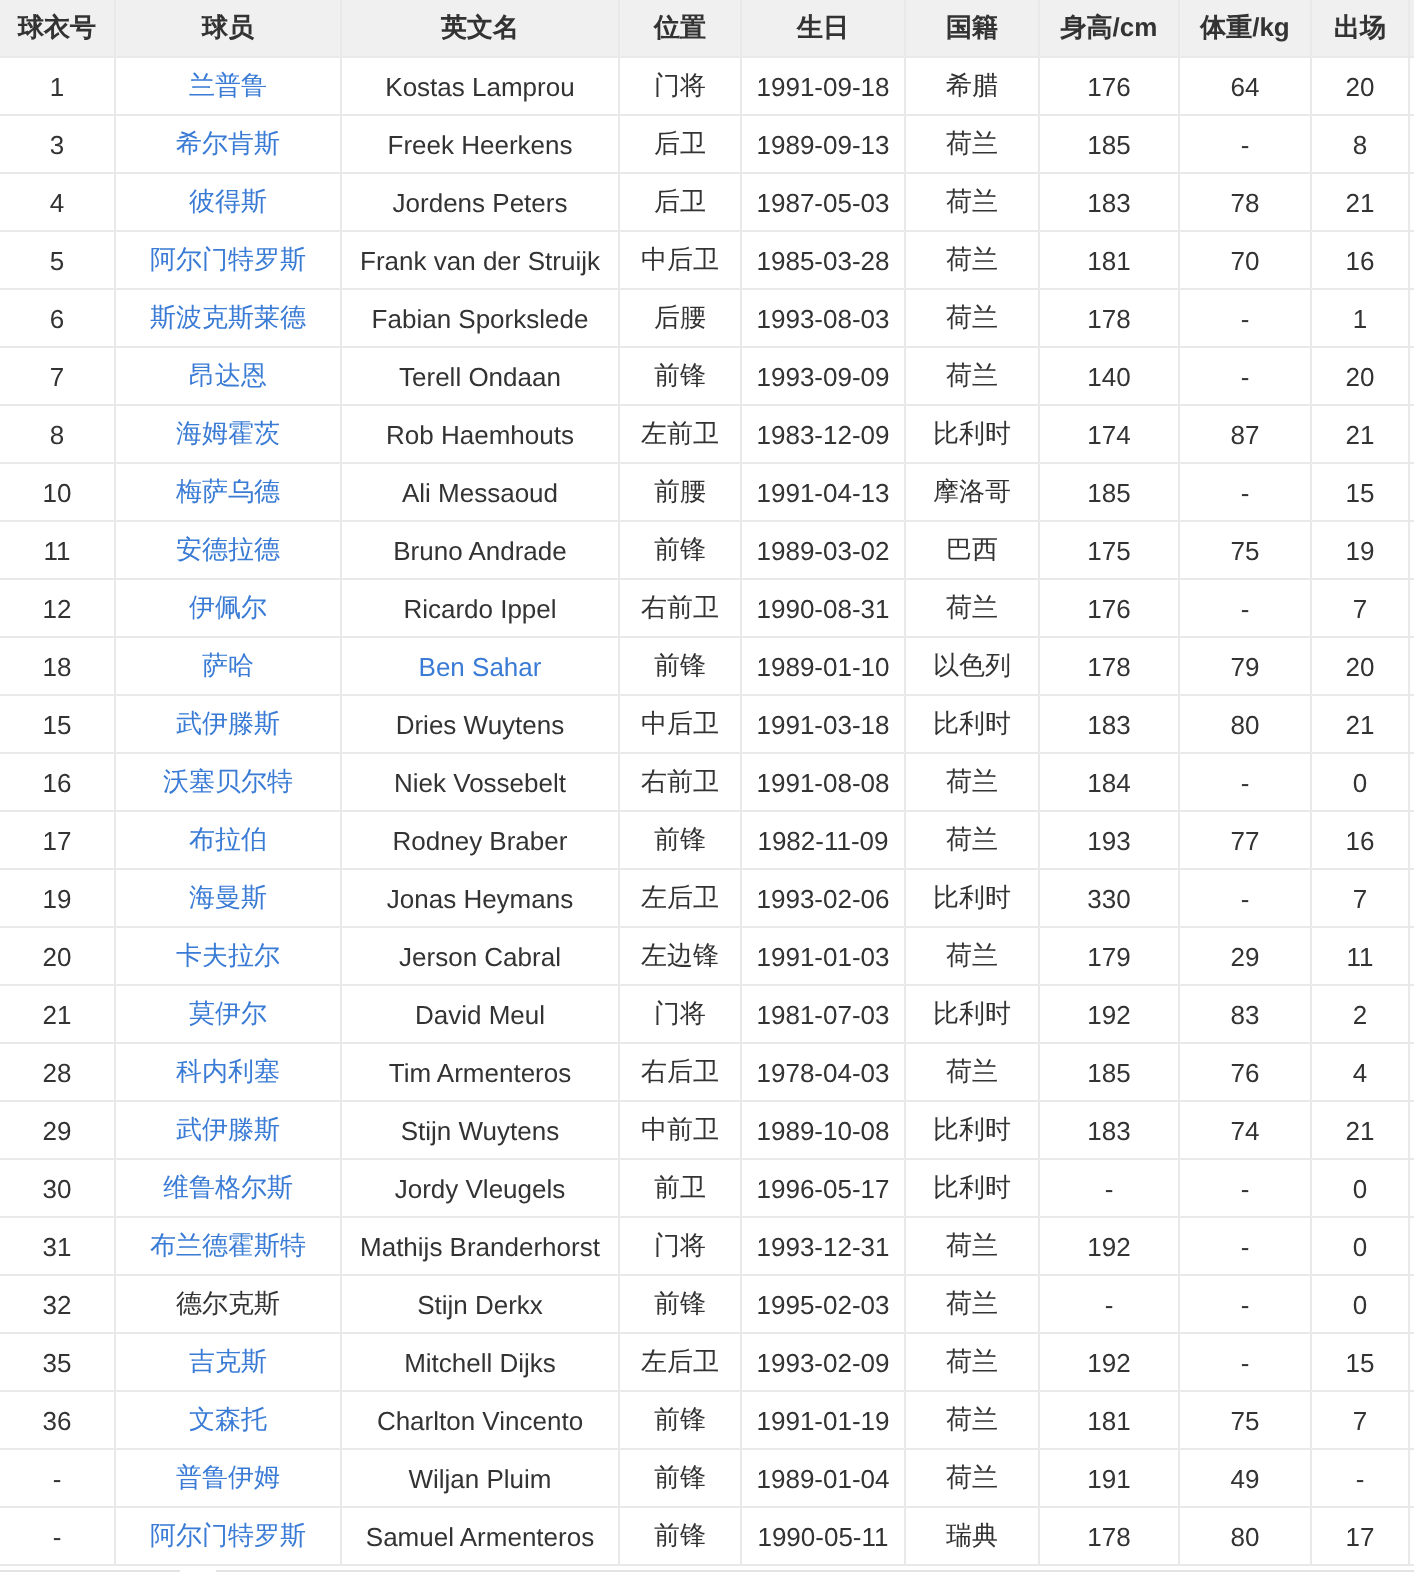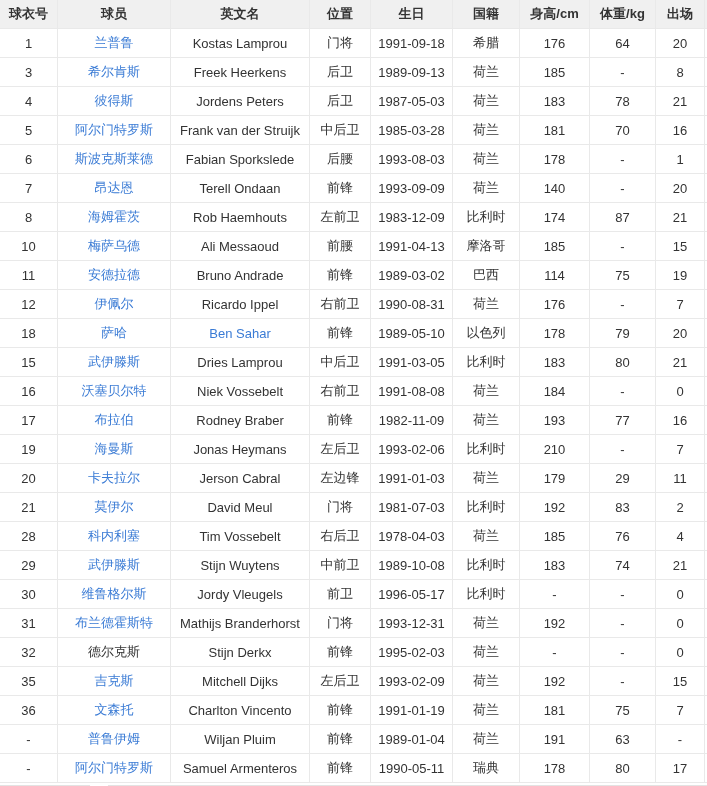--- a/index.html
+++ b/index.html
@@ -191,21 +191,21 @@
           <td>15</td>
           <td>2</td>
         </tr>
         <tr>
           <td>11</td>
           <td><a class="player-link">安德拉德</a></td>
           <td>Bruno Andrade</td>
           <td>前锋</td>
           <td>1989-03-02</td>
           <td>巴西</td>
-          <td>114</td>
+          <td>175</td>
           <td>75</td>
           <td>19</td>
           <td>2</td>
         </tr>
         <tr>
           <td>12</td>
           <td><a class="player-link">伊佩尔</a></td>
           <td>Ricardo Ippel</td>
           <td>右前卫</td>
           <td>1990-08-31</td>
@@ -213,33 +213,33 @@
           <td>176</td>
           <td>-</td>
           <td>7</td>
           <td>0</td>
         </tr>
         <tr>
           <td>18</td>
           <td><a class="player-link">萨哈</a></td>
           <td><a class="player-link">Ben Sahar</a></td>
           <td>前锋</td>
-          <td>1989-05-10</td>
+          <td>1989-01-10</td>
           <td>以色列</td>
           <td>178</td>
           <td>79</td>
           <td>20</td>
           <td>2</td>
         </tr>
         <tr>
           <td>15</td>
           <td><a class="player-link">武伊滕斯</a></td>
-          <td>Dries Lamprou</td>
+          <td>Dries Wuytens</td>
           <td>中后卫</td>
-          <td>1991-03-05</td>
+          <td>1991-03-18</td>
           <td>比利时</td>
           <td>183</td>
           <td>80</td>
           <td>21</td>
           <td>1</td>
         </tr>
         <tr>
           <td>16</td>
           <td><a class="player-link">沃塞贝尔特</a></td>
           <td>Niek Vossebelt</td>
@@ -263,21 +263,21 @@
           <td>16</td>
           <td>3</td>
         </tr>
         <tr>
           <td>19</td>
           <td><a class="player-link">海曼斯</a></td>
           <td>Jonas Heymans</td>
           <td>左后卫</td>
           <td>1993-02-06</td>
           <td>比利时</td>
-          <td>210</td>
+          <td>330</td>
           <td>-</td>
           <td>7</td>
           <td>0</td>
         </tr>
         <tr>
           <td>20</td>
           <td><a class="player-link">卡夫拉尔</a></td>
           <td>Jerson Cabral</td>
           <td>左边锋</td>
           <td>1991-01-03</td>
@@ -295,21 +295,21 @@
           <td>1981-07-03</td>
           <td>比利时</td>
           <td>192</td>
           <td>83</td>
           <td>2</td>
           <td>0</td>
         </tr>
         <tr>
           <td>28</td>
           <td><a class="player-link">科内利塞</a></td>
-          <td>Tim Vossebelt</td>
+          <td>Tim Armenteros</td>
           <td>右后卫</td>
           <td>1978-04-03</td>
           <td>荷兰</td>
           <td>185</td>
           <td>76</td>
           <td>4</td>
           <td>0</td>
         </tr>
         <tr>
           <td>29</td>
@@ -384,21 +384,21 @@
           <td>1</td>
         </tr>
         <tr>
           <td>-</td>
           <td><a class="player-link">普鲁伊姆</a></td>
           <td>Wiljan Pluim</td>
           <td>前锋</td>
           <td>1989-01-04</td>
           <td>荷兰</td>
           <td>191</td>
-          <td>63</td>
+          <td>49</td>
           <td>-</td>
           <td>-</td>
         </tr>
         <tr>
           <td>-</td>
           <td><a class="player-link">阿尔门特罗斯</a></td>
           <td>Samuel Armenteros</td>
           <td>前锋</td>
           <td>1990-05-11</td>
           <td>瑞典</td>

